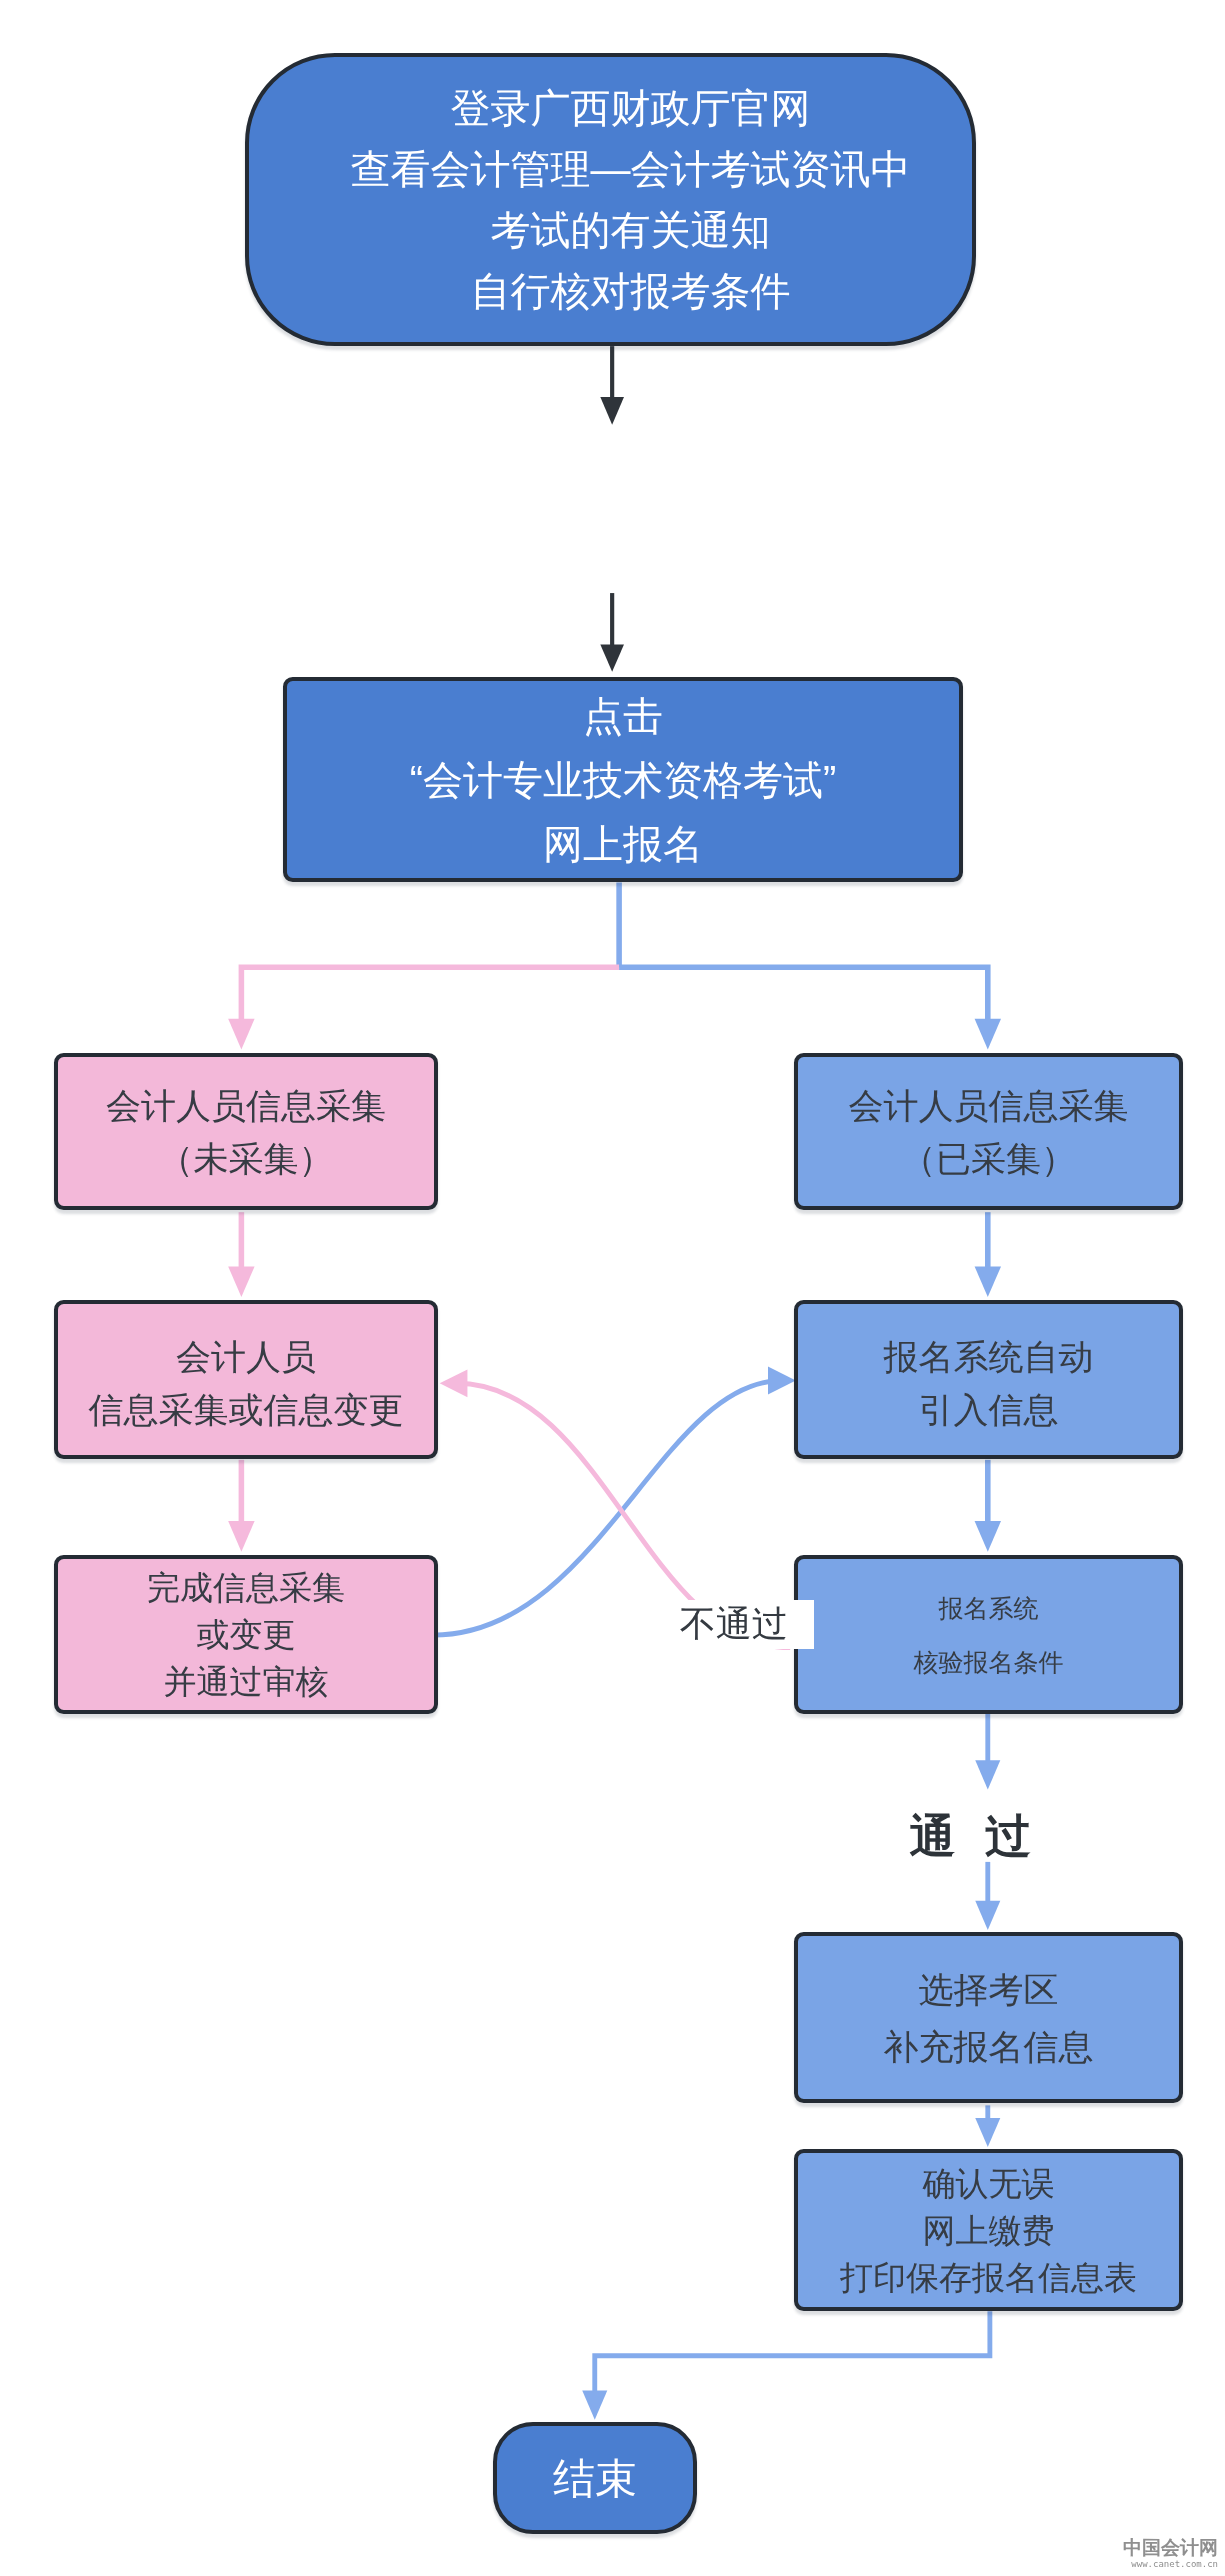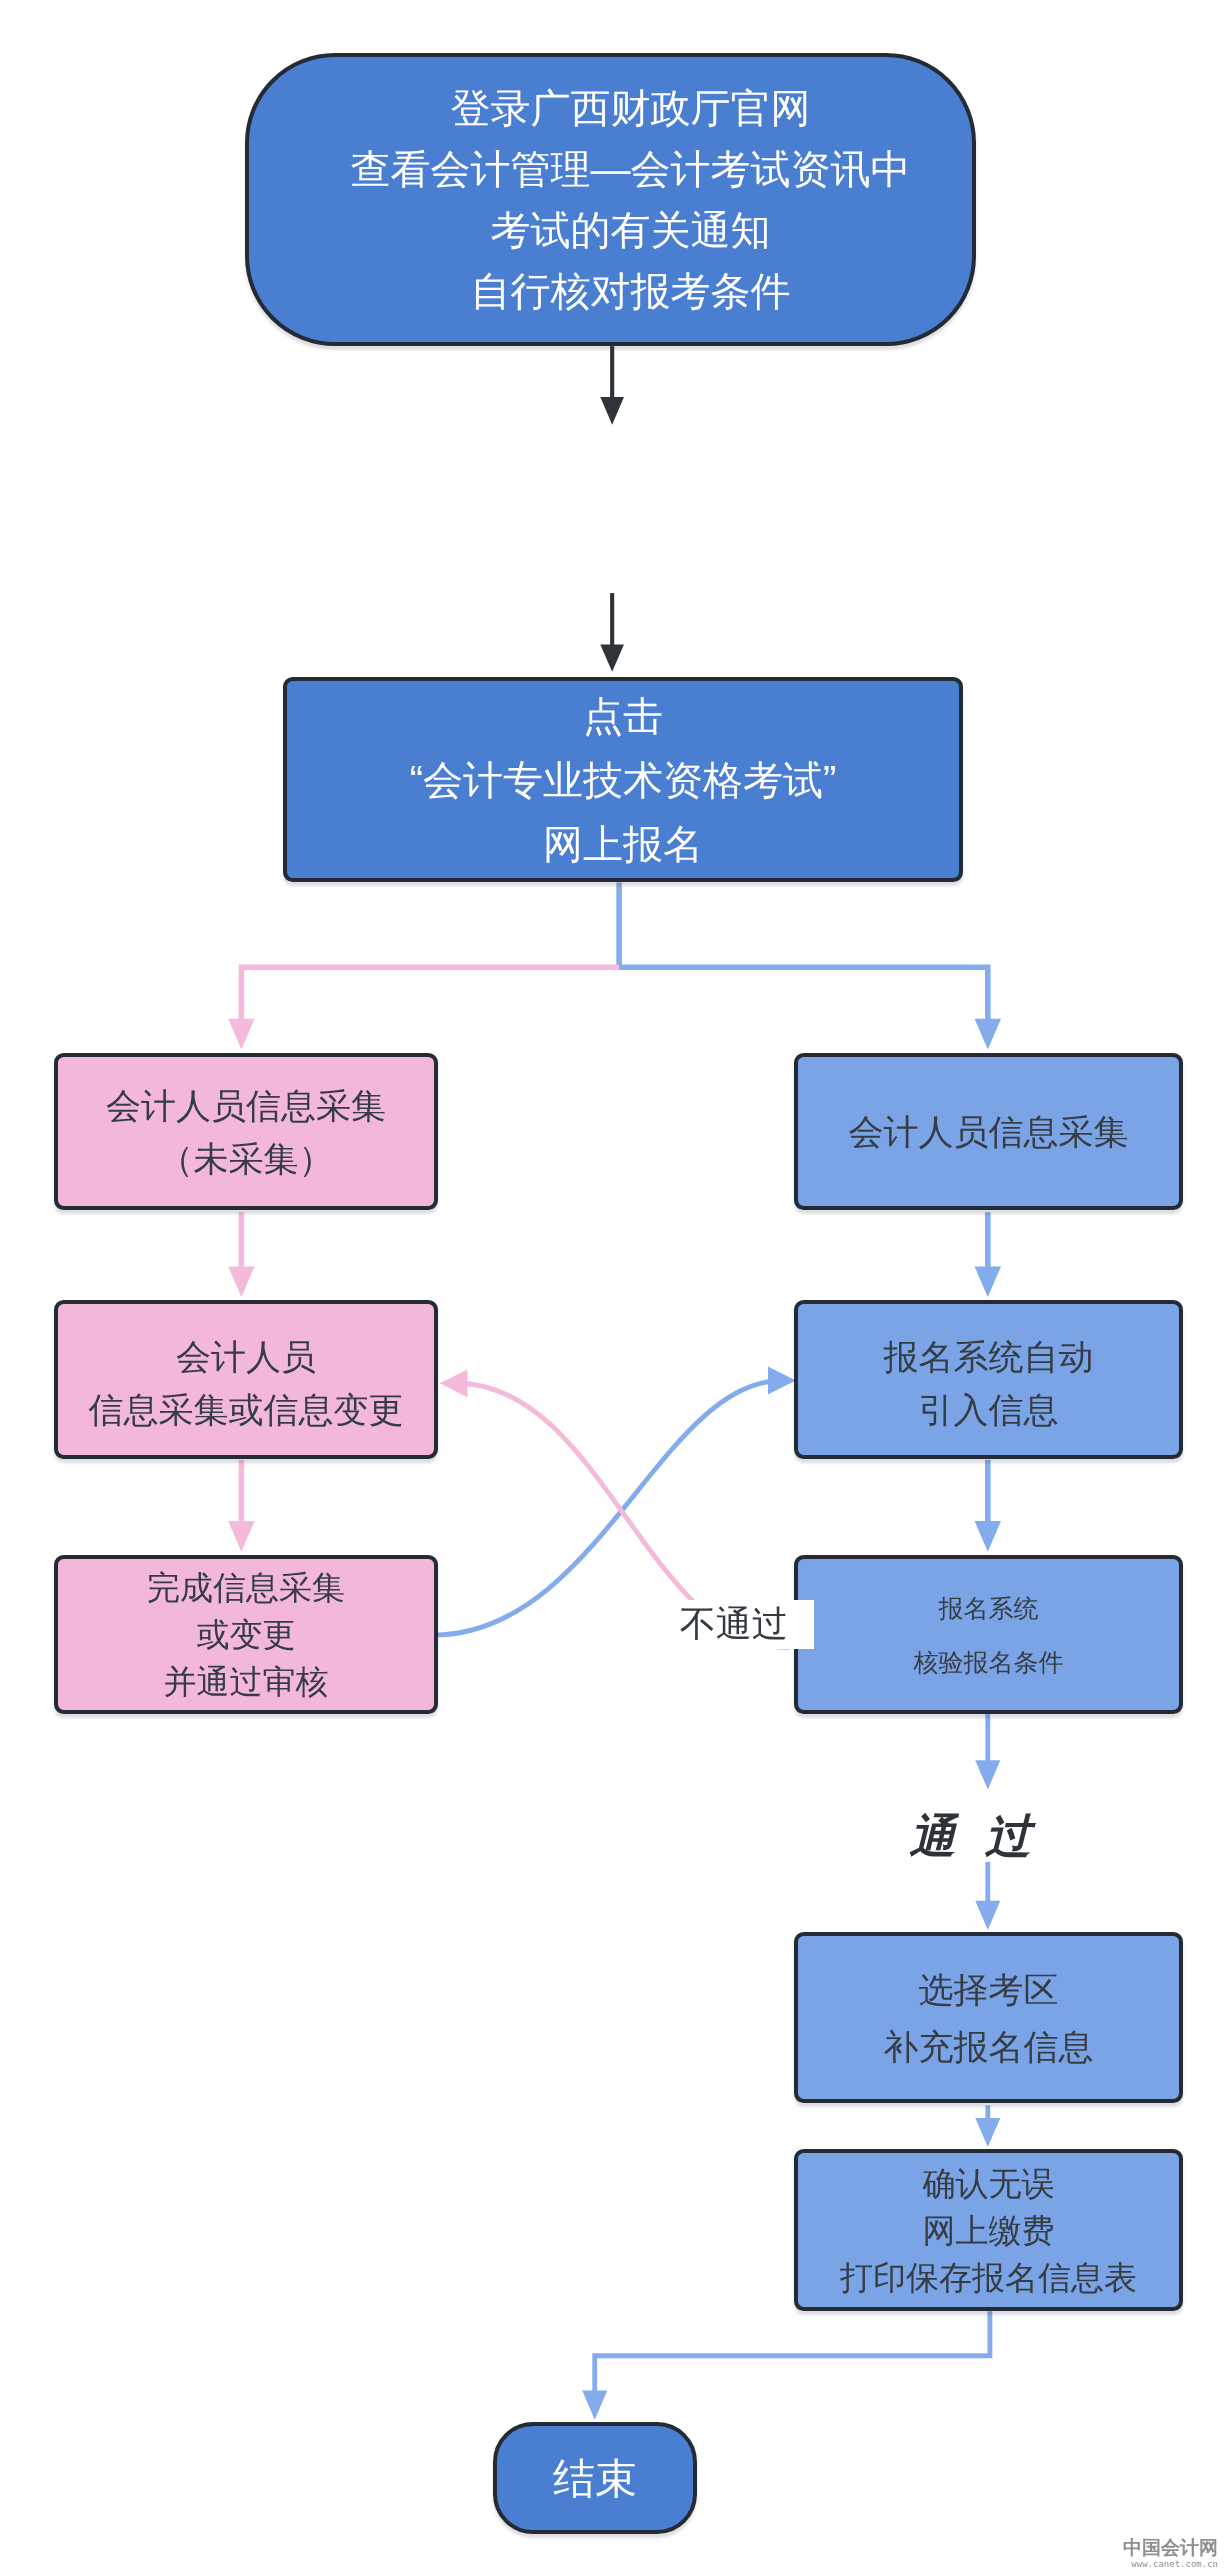--- a/index.html
+++ b/index.html
@@ -110,20 +110,21 @@
     <div class="ln">网上报名</div>
   </div>
 
   <div class="node pink" style="left:54px; top:1053px; width:384px; height:157px; border-radius:9.7px; font-size:35px; line-height:53px;">
     <div class="ln">会计人员信息采集</div>
     <div class="ln">（未采集）</div>
   </div>
 
   <div class="node blue-light" style="left:794px; top:1053px; width:389px; height:157px; border-radius:9.7px; font-size:35px; line-height:53px;">
     <div class="ln">会计人员信息采集</div>
+    <div class="ln">（已采集）</div>
   </div>
 
   <div class="node pink" style="left:54px; top:1300px; width:384px; height:159px; border-radius:9.7px; font-size:35px; line-height:53px; justify-content:flex-start; padding-top:26.4px;">
     <div class="ln">会计人员</div>
     <div class="ln">信息采集或信息变更</div>
   </div>
 
   <div class="node blue-light" style="left:794px; top:1300px; width:389px; height:159px; border-radius:9.7px; font-size:35px; line-height:53px; justify-content:flex-start; padding-top:26.4px;">
     <div class="ln">报名系统自动</div>
     <div class="ln">引入信息</div>
@@ -148,21 +149,21 @@
   <div class="node blue-dark" style="left:493px; top:2422px; width:204px; height:112px; border-radius:40px; font-size:42px; line-height:45px; border-width:4.9px;">
     <div class="ln">结束</div>
   </div>
 
   <div class="node blue-light" style="left:794px; top:2149px; width:389px; height:162px; border-radius:9.7px; font-size:33px; line-height:47px;">
     <div class="ln">确认无误</div>
     <div class="ln">网上缴费</div>
     <div class="ln">打印保存报名信息表</div>
   </div>
 
-  <div class="float-label pass-label" style="left:870px; top:1806px; width:209px;font-style:italic;">通 过</div>
+  <div class="float-label pass-label" style="left:870px; top:1806px; width:209px;">通 过</div>
   <div class="float-label fail-label" style="left:653px; top:1600px; width:153px;">不通过</div>
 
   <div class="watermark">
     <div class="wm-title">中国会计网</div>
     <div class="wm-url">www.canet.com.cn</div>
   </div>
 
 </div>
 
 

